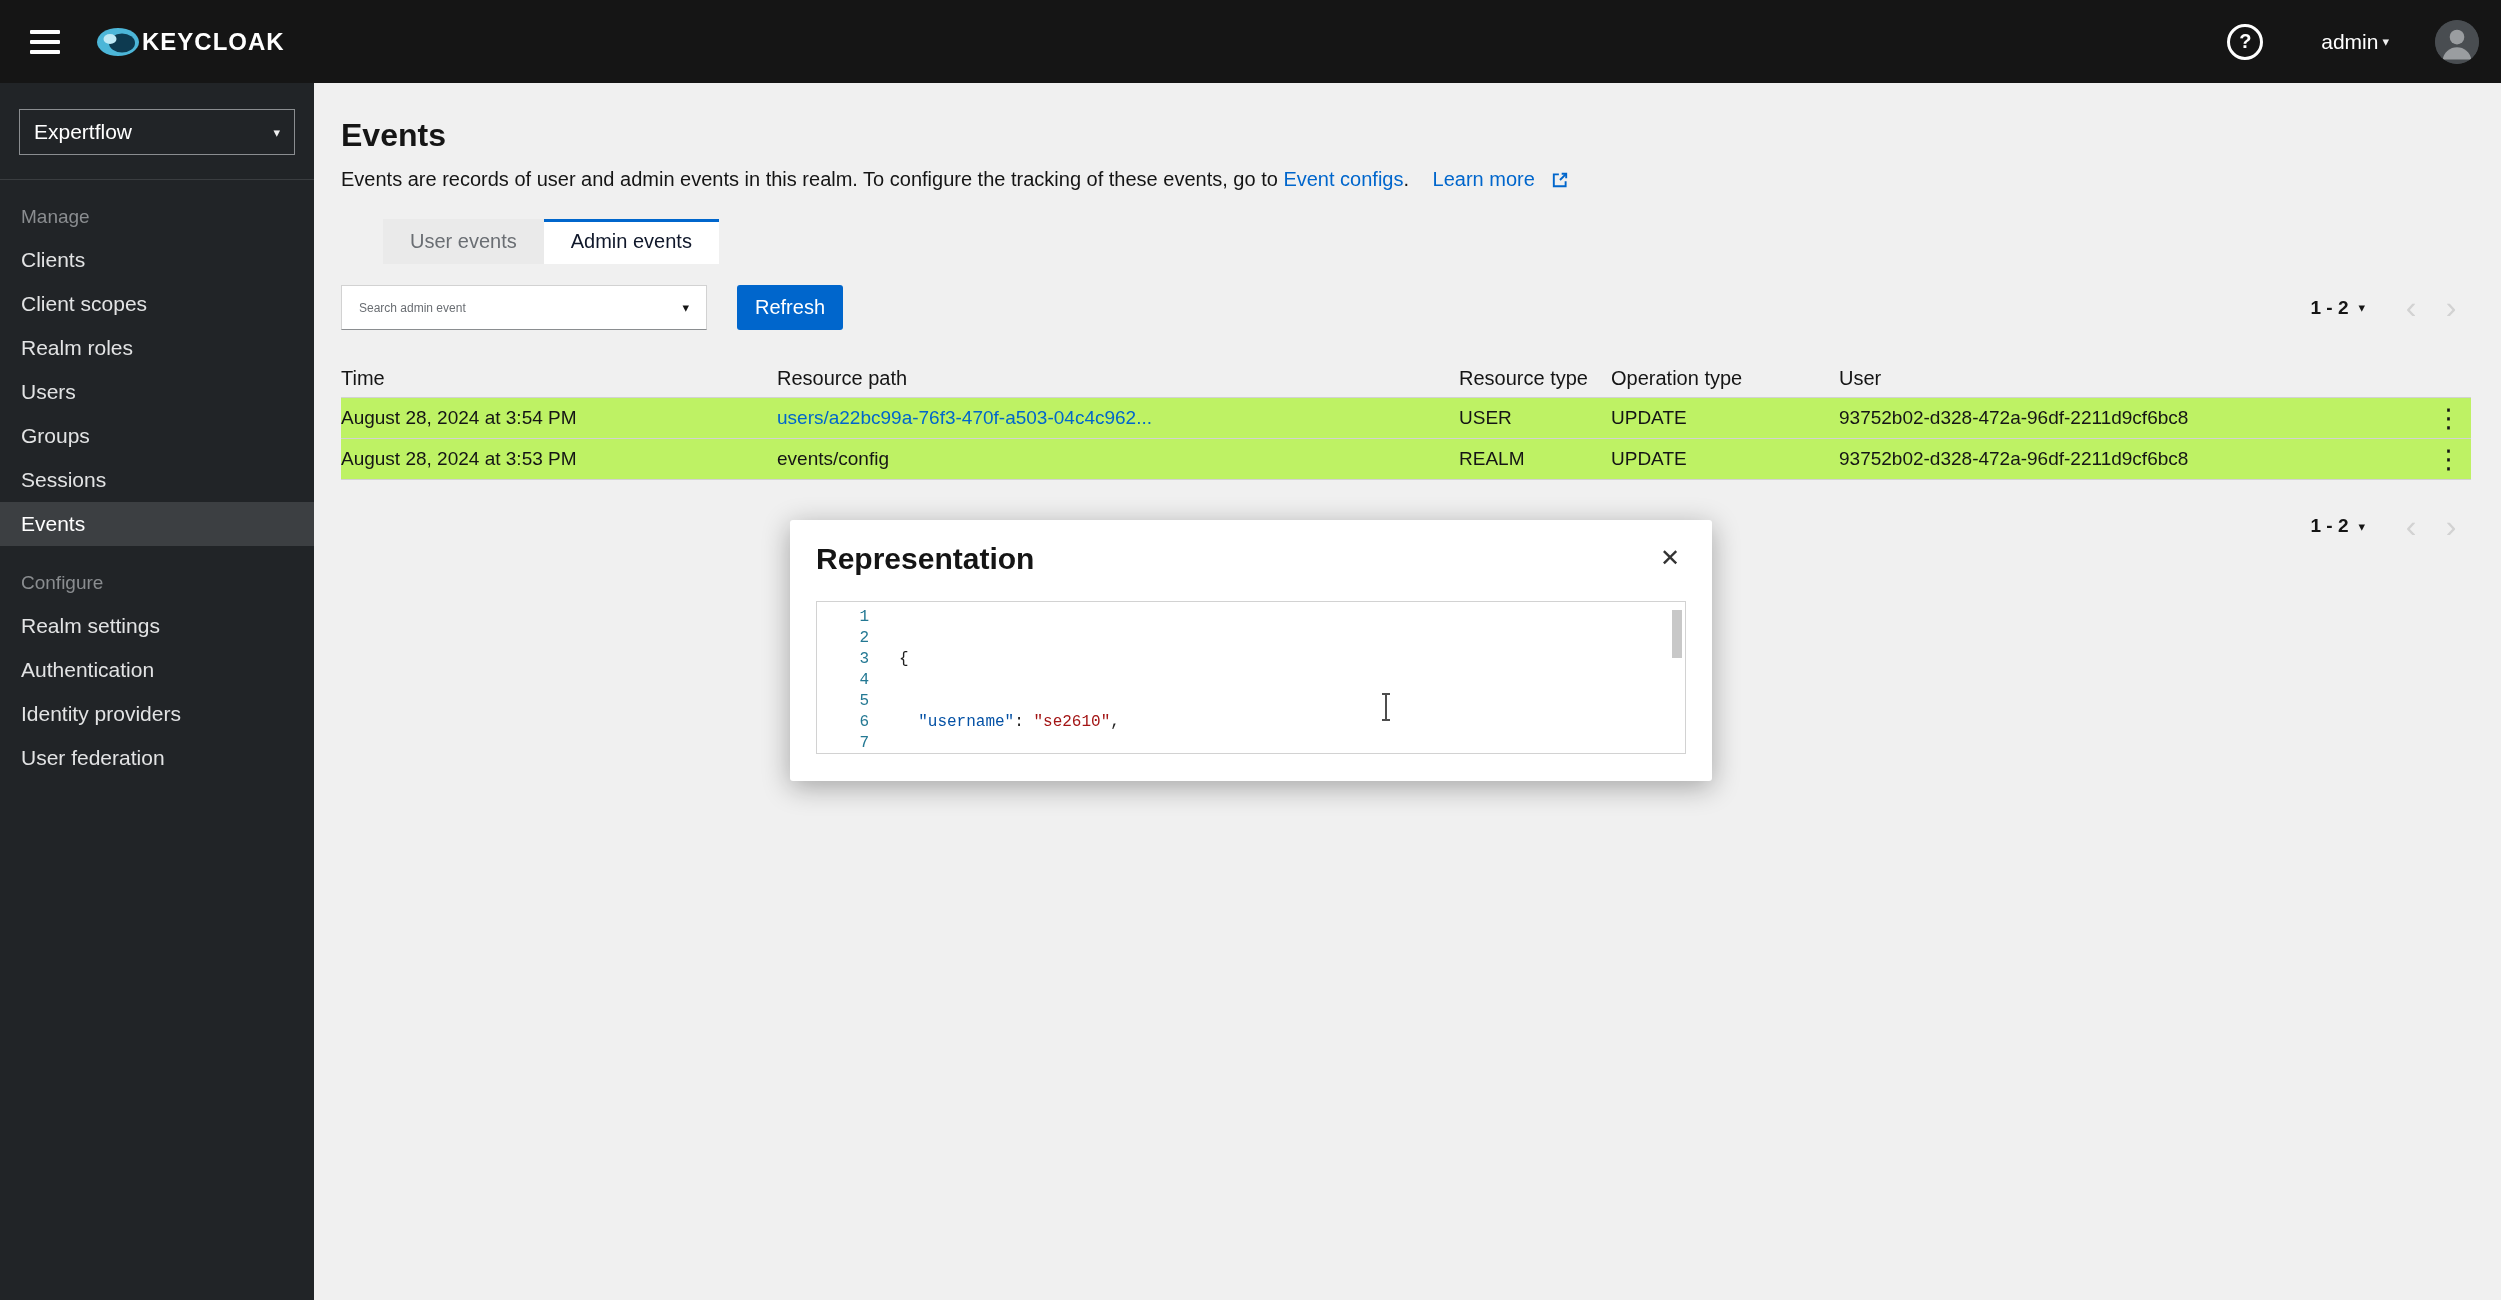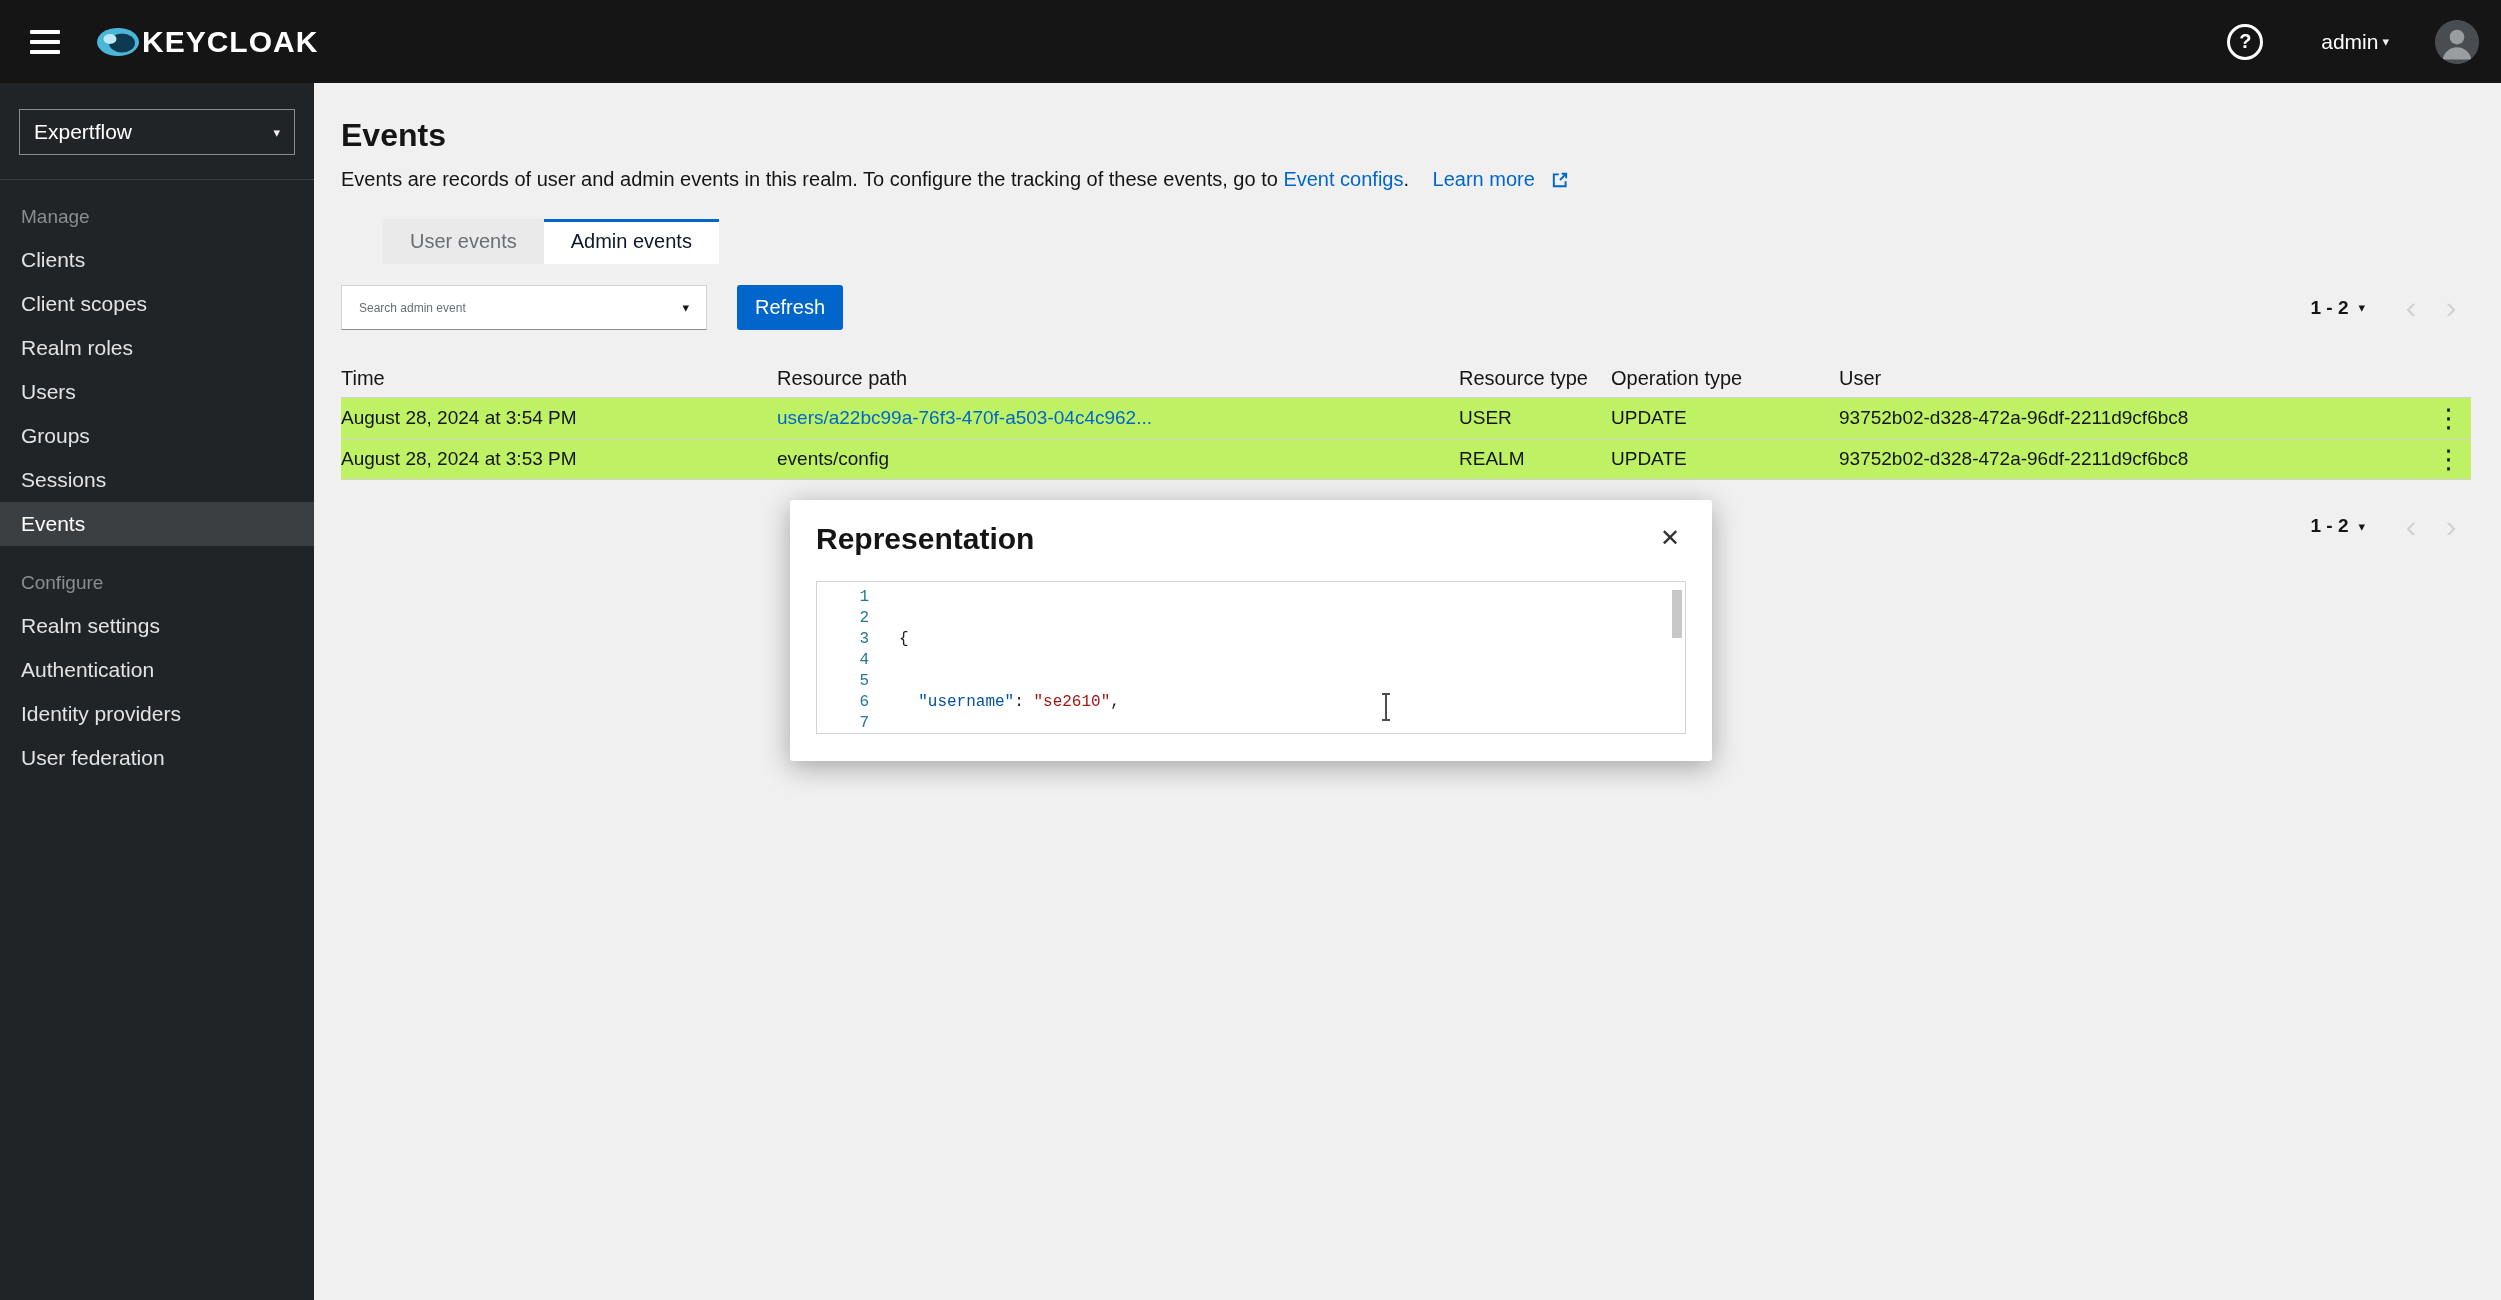--- a/index.html
+++ b/index.html
@@ -14,21 +14,21 @@
   
   .topbar {
     position:absolute; top:0; left:0; width:2501px; height:83px;
     background:#151515; display:flex; align-items:center; z-index:40;
   }
   .hamburger { margin-left:22px; width:46px; height:40px; background:none; border:none; cursor:pointer;
     display:flex; flex-direction:column; justify-content:center; gap:6px; align-items:center; }
   .hamburger span { display:block; width:30px; height:4px; background:#fff; border-radius:1px; }
   .brand { margin-left:26px; display:flex; align-items:center; }
   .brand-icon { display:block; }
-  .brand-text { color:#fff; font-size:30px; font-weight:700; letter-spacing:1px; margin-left:-4px; }
+  .brand-text { color:#fff; font-size:24px; font-weight:700; letter-spacing:1px; margin-left:-4px; }
   .topbar-right { margin-left:auto; display:flex; align-items:center; }
   .help-btn { width:36px; height:36px; border:3px solid #fff; border-radius:50%; background:none;
     color:#fff; font-size:20px; font-weight:700; display:flex; align-items:center; justify-content:center;
     cursor:pointer; margin-right:58px; }
   .user-menu { display:flex; align-items:center; color:#fff; font-size:21px; cursor:pointer; gap:4px; }
   .avatar { width:44px; height:44px; border-radius:50%; overflow:hidden; margin-left:46px; margin-right:22px;
     background:#44484c; cursor:pointer; }
   .caret { font-size:13px; line-height:1; }
   .caret.light { color:#f0f0f0; }
   .caret.dark { color:#151515; }
@@ -74,21 +74,21 @@
 
   .table { margin-top:29px; }
   .thead, .trow { display:grid; grid-template-columns:436px 682px 152px 228px 587px 45px; align-items:center; }
   .thead { height:39px; font-size:20px; font-weight:400; border-bottom:1px solid #d2d2d2; }
   .trow { height:41px; font-size:19px; background:#bef264; border-bottom:1px solid #d2d2d2; }
   .cell-path-link { color:#0066cc; cursor:pointer; }
   .kebab-btn { background:none; border:none; font-size:26px; color:#151515; cursor:pointer; justify-self:center; line-height:1; }
   .pager-row { margin-top:26px; display:flex; justify-content:flex-end; }
 
   
-  .modal { position:absolute; left:790px; top:500px; width:922px; height:261px; background:#fff;
+  .modal { position:absolute; left:790px; top:520px; width:922px; height:261px; background:#fff;
     border-radius:3px; box-shadow:0 6px 28px rgba(0,0,0,0.32); z-index:60; }
   .modal-title { position:absolute; left:26px; top:552px; font-size:30px; font-weight:700; color:#151515; }
   .modal .modal-title { top:22px; }
   .modal-close { position:absolute; right:22px; top:18px; width:40px; height:40px; background:none; border:none;
     font-size:24px; color:#333; cursor:pointer; display:flex; align-items:center; justify-content:center; }
   .editor { position:absolute; left:26px; top:81px; width:870px; height:153px; border:1px solid #d2d2d2;
     background:#fff; overflow:hidden; display:flex; cursor:text; }
   .gutter { width:64px; padding:5px 12px 0 0; text-align:right;
     font-family:"Liberation Mono","DejaVu Sans Mono",monospace; font-size:16px; line-height:21px; color:#237893; }
   .codecol { flex:1; padding:5px 0 0 18px; font-family:"Liberation Mono","DejaVu Sans Mono",monospace;

